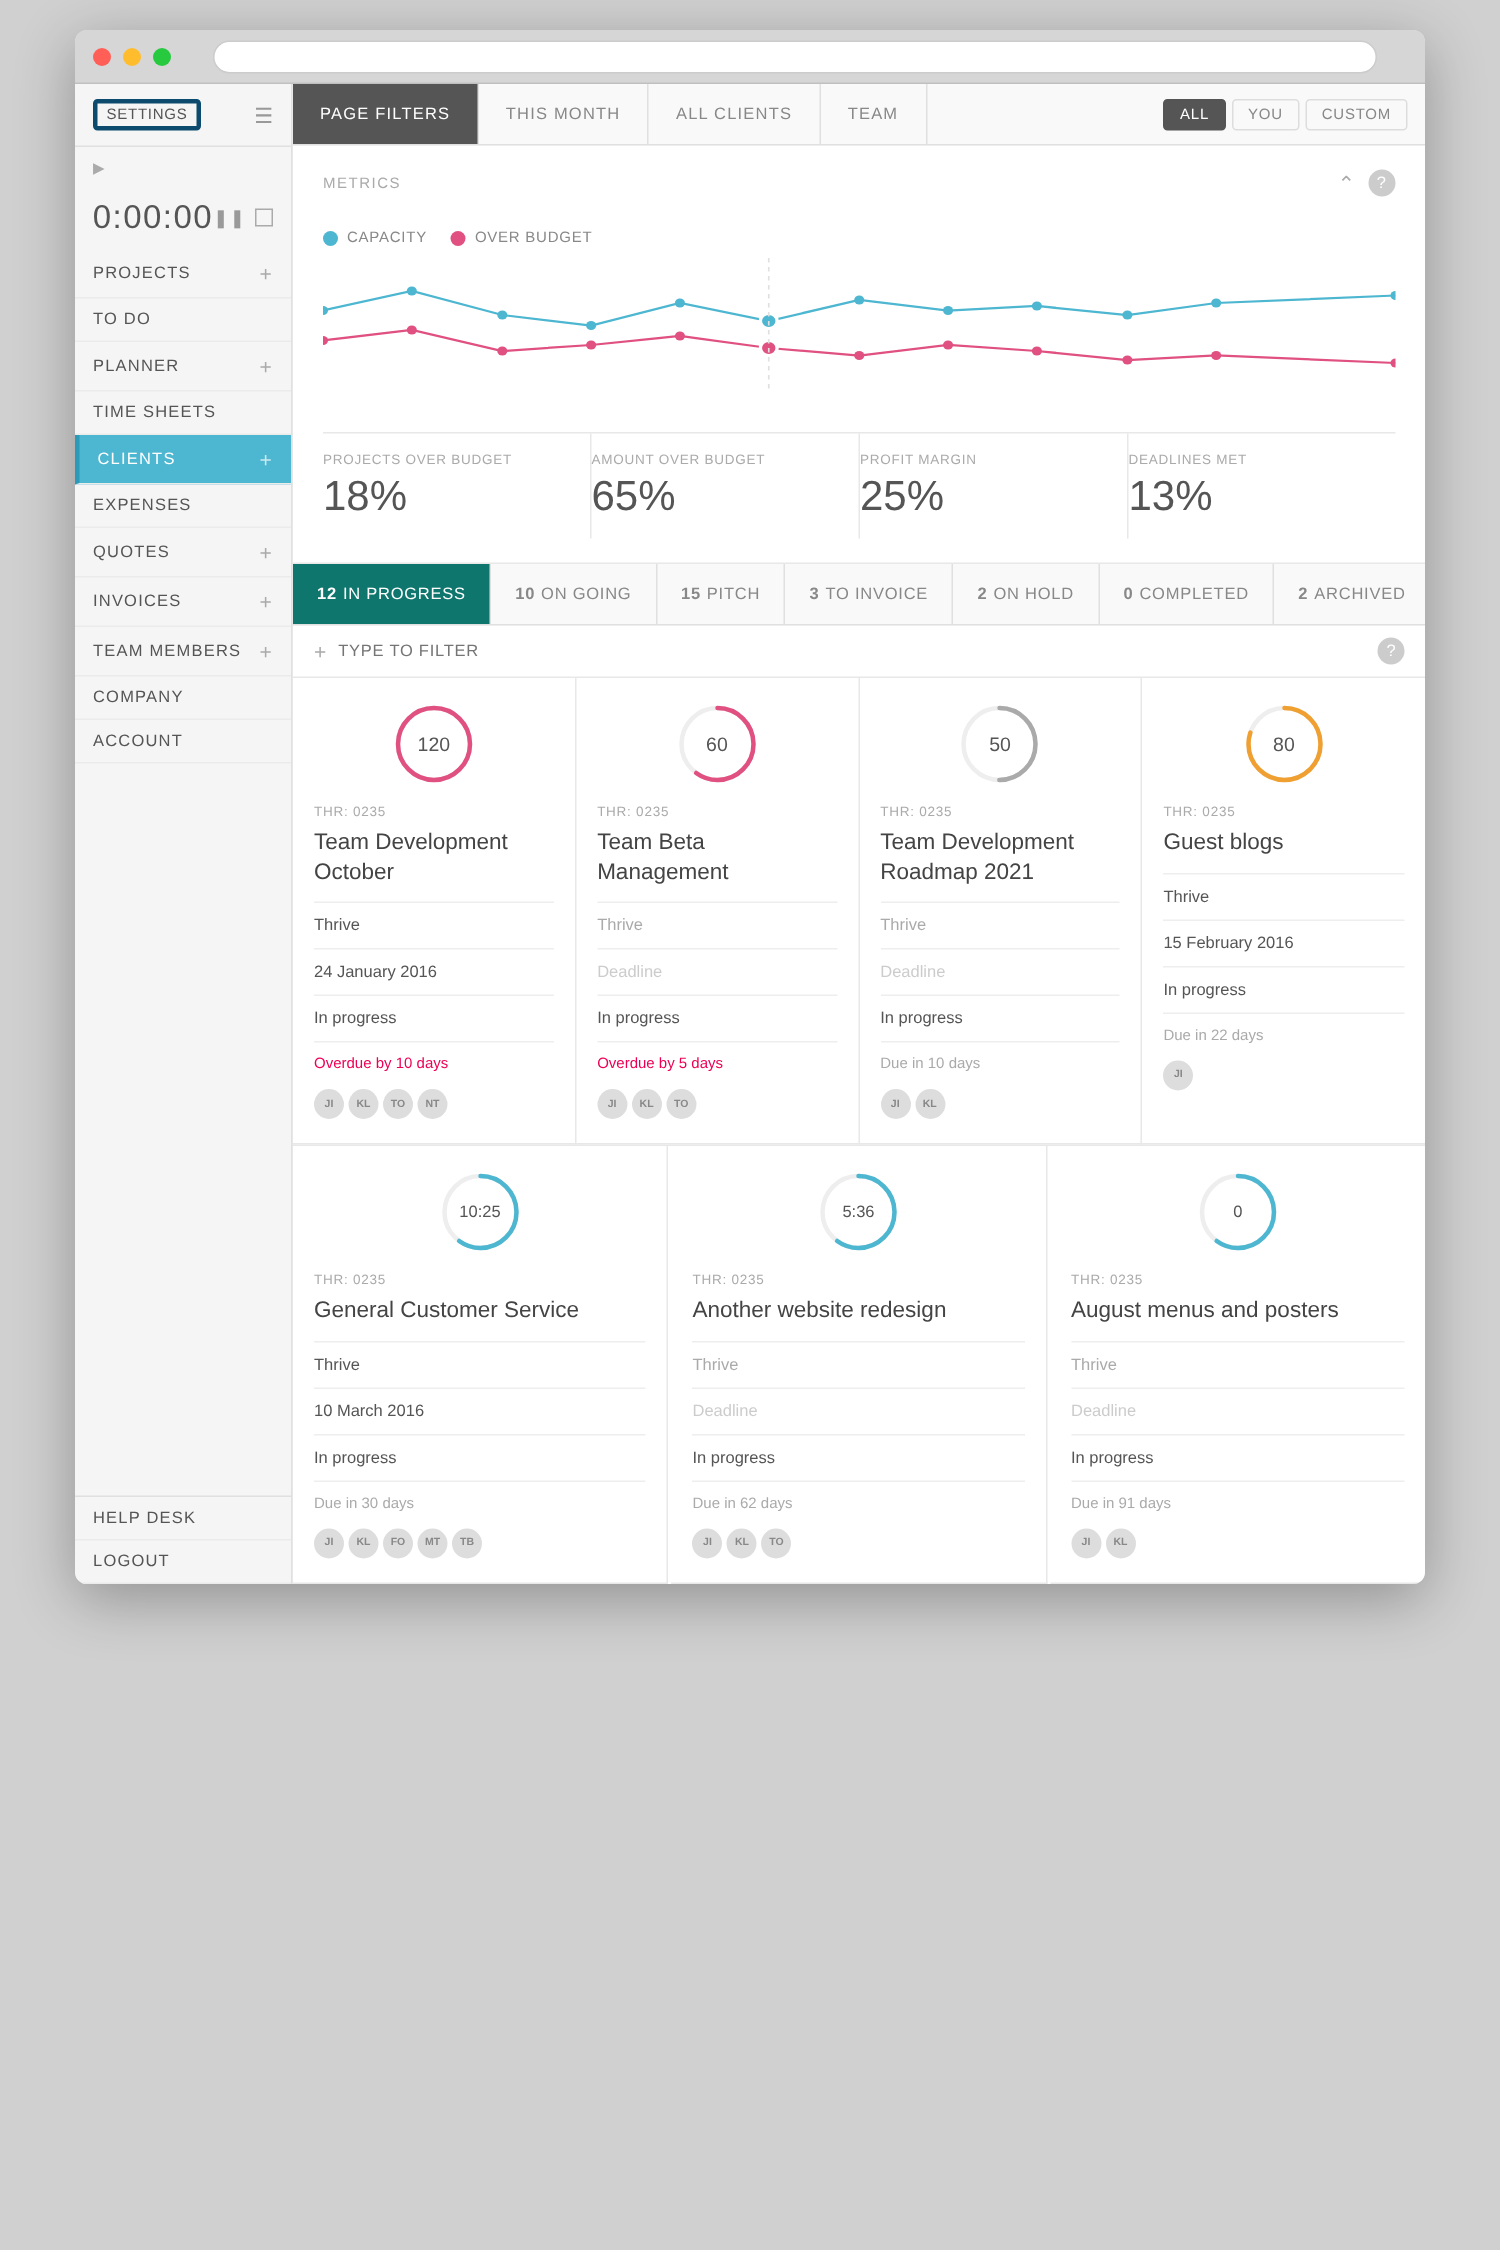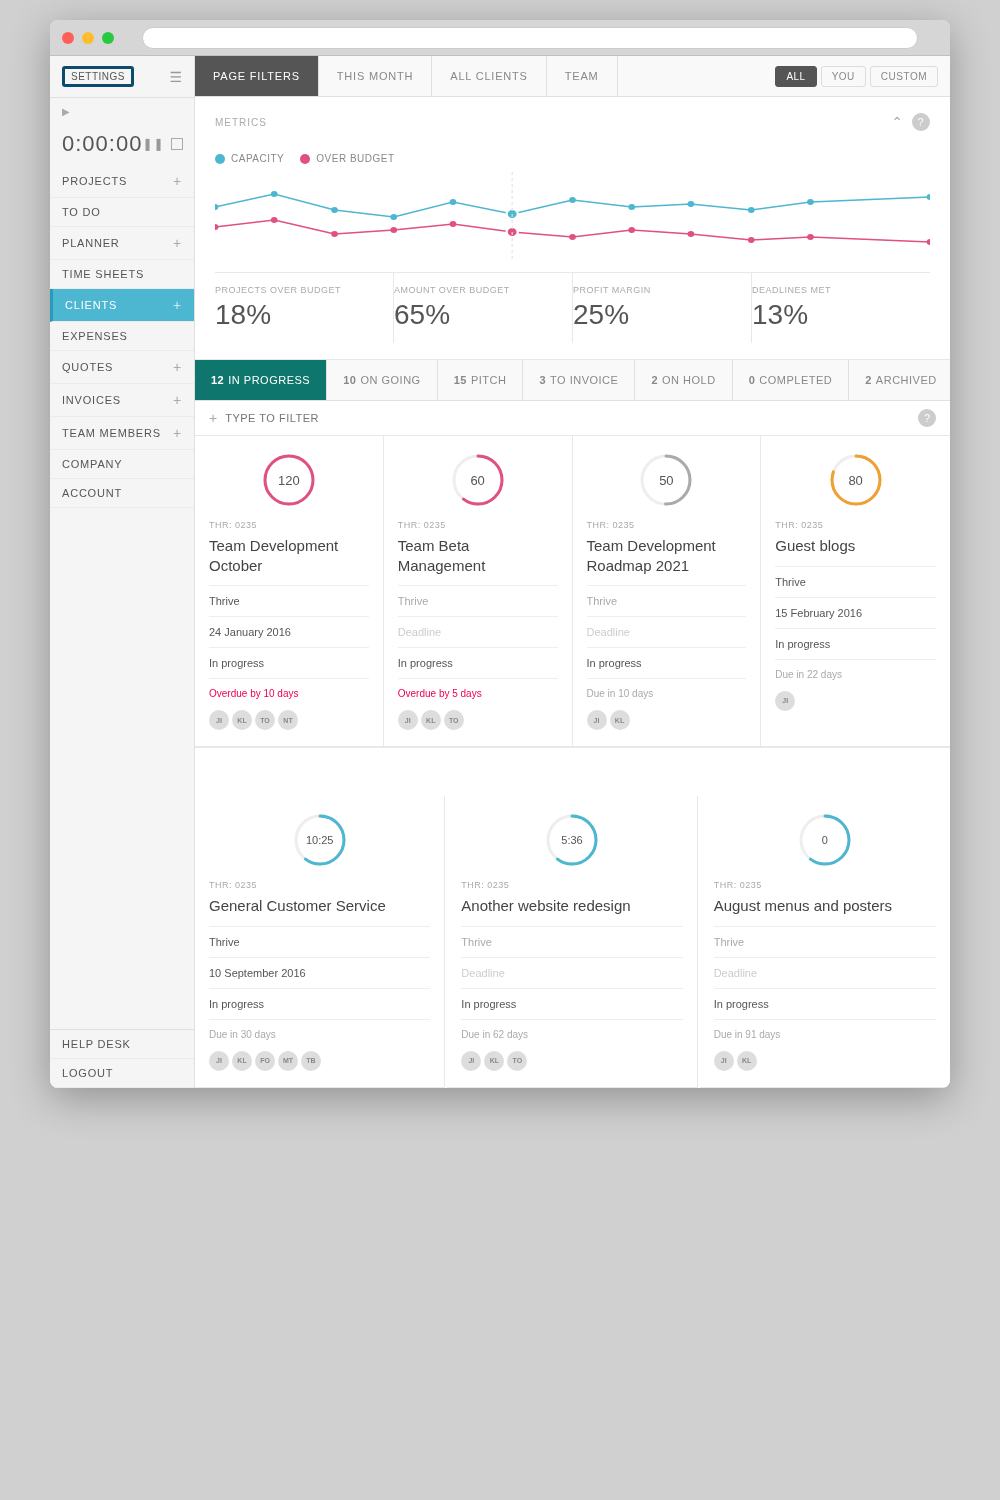--- a/index.html
+++ b/index.html
@@ -78,21 +78,21 @@
       font-size: 10px;
     }
     .timer {
       padding: 6px 12px 8px;
       font-size: 22px;
       font-weight: 300;
       color: #555;
       letter-spacing: 1px;
       display: flex;
       align-items: center;
-      justify-content: space-between;
+      justify-content: center;
     }
     .timer-controls { display: flex; gap: 6px; align-items: center; }
     .timer-pause { color: #999; font-size: 12px; }
     .timer-square { width: 12px; height: 12px; border: 1px solid #aaa; }
     .sidebar-nav { flex: 1; }
     .nav-item {
       display: flex;
       align-items: center;
       justify-content: space-between;
       padding: 8px 12px;
@@ -224,21 +224,21 @@
       font-size: 9px;
       color: #aaa;
       text-transform: uppercase;
     }
     .chart-label.active-label { color: #4db6d0; font-weight: bold; }
 
     
     .kpi-row {
       display: flex;
       border-top: 1px solid #e8e8e8;
-      margin-top: 10px;
+      margin-top: 26px;
     }
     .kpi-item {
       flex: 1;
       padding: 12px 0;
       border-right: 1px solid #e8e8e8;
     }
     .kpi-item:last-child { border-right: none; }
     .kpi-label {
       font-size: 9px;
       text-transform: uppercase;
@@ -390,21 +390,20 @@
       justify-content: center;
       text-transform: uppercase;
       font-weight: bold;
     }
 
     
     .cards-grid-row2 {
       display: grid;
       grid-template-columns: repeat(3, 1fr);
       gap: 2px;
-      margin-top: 48px;
     }
     .cards-grid-row2 .project-card:nth-child(3n) { border-right: none; }
     .cards-grid-row2 .project-card:nth-child(4n) { border-right: 1px solid #e8e8e8; }
     .cards-grid-row2 .project-card:last-child { border-right: none; }
     .metrics-arrows { display: flex; gap: 4px; }
     .metrics-arrow { color: #aaa; font-size: 14px; cursor: pointer; }
 
     .time-circle .circle-label {
       font-size: 11px;
     }
@@ -702,21 +701,21 @@
     <circle cx="28" cy="28" r="24" fill="none" stroke="#eee" stroke-width="3"></circle>
     <circle cx="28" cy="28" r="24" fill="none" stroke="#4db6d0" stroke-width="3" stroke-dasharray="90.47786842338604 60.31857894892403" stroke-linecap="round" transform="rotate(-90 28 28)"></circle>
   </svg>
         <span class="circle-label">10:25</span>
       </div>
       <div class="card-ref">THR: 0235</div>
       <div class="card-title">General Customer Service</div>
       <div class="card-divider"></div>
       <div class="card-field has-value">Thrive</div>
       <div class="card-divider"></div>
-      <div class="card-field has-value" style="">10 September 2016</div>
+      <div class="card-field has-value" style="">10 March 2016</div>
       <div class="card-divider"></div>
       <div class="card-field status-badge">In progress</div>
       <div class="card-divider"></div>
       <div class="card-field due">Due in 30 days</div>
       <div class="card-avatars">
         <div class="avatar-chip">JI</div>
               <div class="avatar-chip">KL</div>
               <div class="avatar-chip">FO</div>
               <div class="avatar-chip">MT</div>
               <div class="avatar-chip">TB</div>

